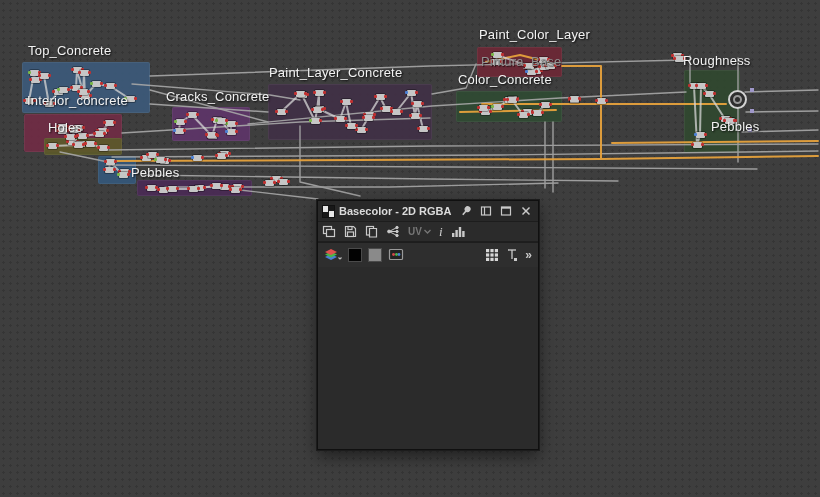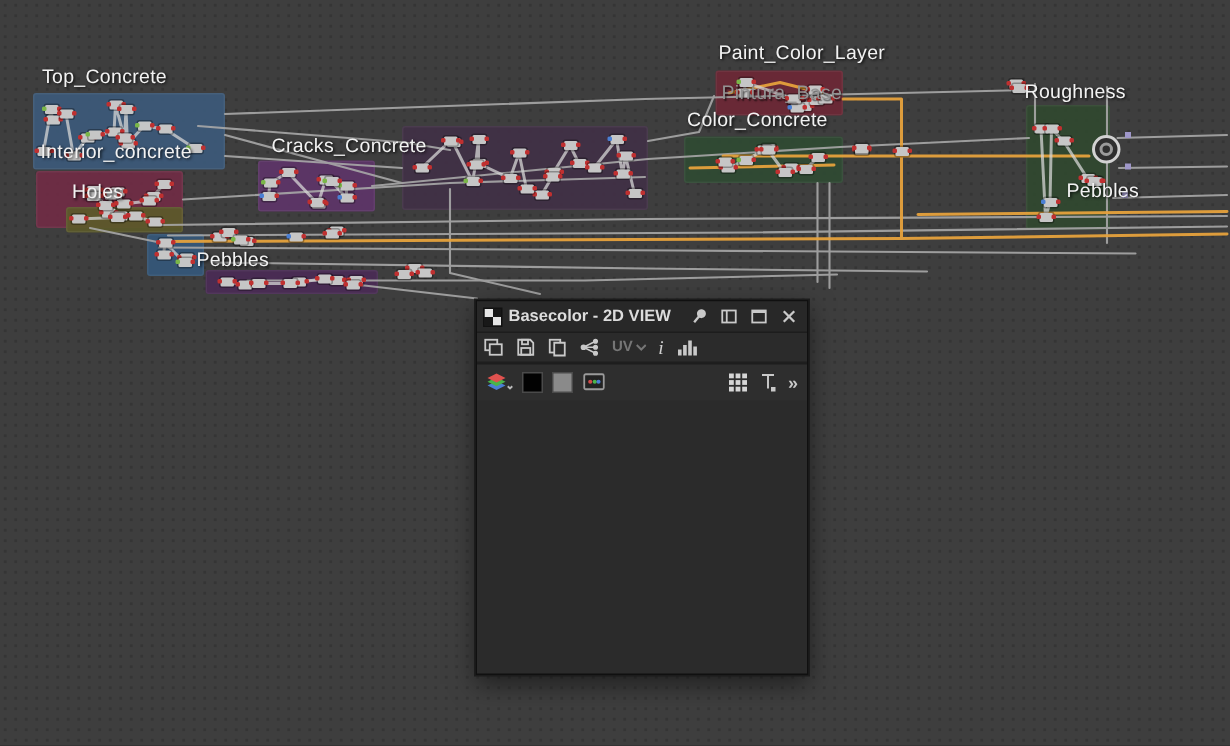--- a/index.html
+++ b/index.html
@@ -253,32 +253,33 @@
   <div class="out-circle">
       <i></i>
     </div>
   <span class="end-dot" style="left:750px;top:88px"></span>
   <span class="end-dot" style="left:750px;top:109px"></span>
   <span class="end-dot" style="left:748px;top:128px"></span>
 
   <span class="node-label" style="left:28px;top:43px">Top_Concrete</span>
   <span class="node-label" style="left:27px;top:93px">Interior_concrete</span>
   <span class="node-label" style="left:48px;top:120px">Holes</span>
-  <span class="node-label" style="left:181px;top:89px">Cracks_Concrete</span>
+  <span class="node-label" style="left:166px;top:89px">Cracks_Concrete</span>
   <span class="node-label" style="left:131px;top:165px">Pebbles</span>
+  <span class="node-label" style="left:269px;top:65px">Paint_Layer_Concrete</span>
   <span class="node-label" style="left:479px;top:27px">Paint_Color_Layer</span>
   <span class="node-label" style="left:458px;top:72px">Color_Concrete</span>
   <span class="node-label" style="left:683px;top:53px">Roughness</span>
   <span class="node-label" style="left:711px;top:119px">Pebbles</span>
   <span class="node-label dim" style="left:481px;top:54px">Pintura_Base</span>
 
   <div class="panel">
     <div class="titlebar">
       <span class="checker"></span>
-      <span class="title">Basecolor - 2D VIEW</span>
+      <span class="title">Basecolor - 2D RGBA</span>
       <span class="tb-btn">
         <svg width="12" height="12" viewBox="0 0 12 12">
             <g transform="rotate(40 6 6)" stroke="#c9c9c9" stroke-width="1.6" fill="#c9c9c9">
               <circle cx="6" cy="3.5" r="2.2"></circle>
               <path d="M6 5v6" fill="none"></path>
             </g>
           </svg>
       </span>
       <span class="tb-btn">
         <svg width="12" height="12" viewBox="0 0 12 12" fill="none" stroke="#c9c9c9" stroke-width="1.2">

